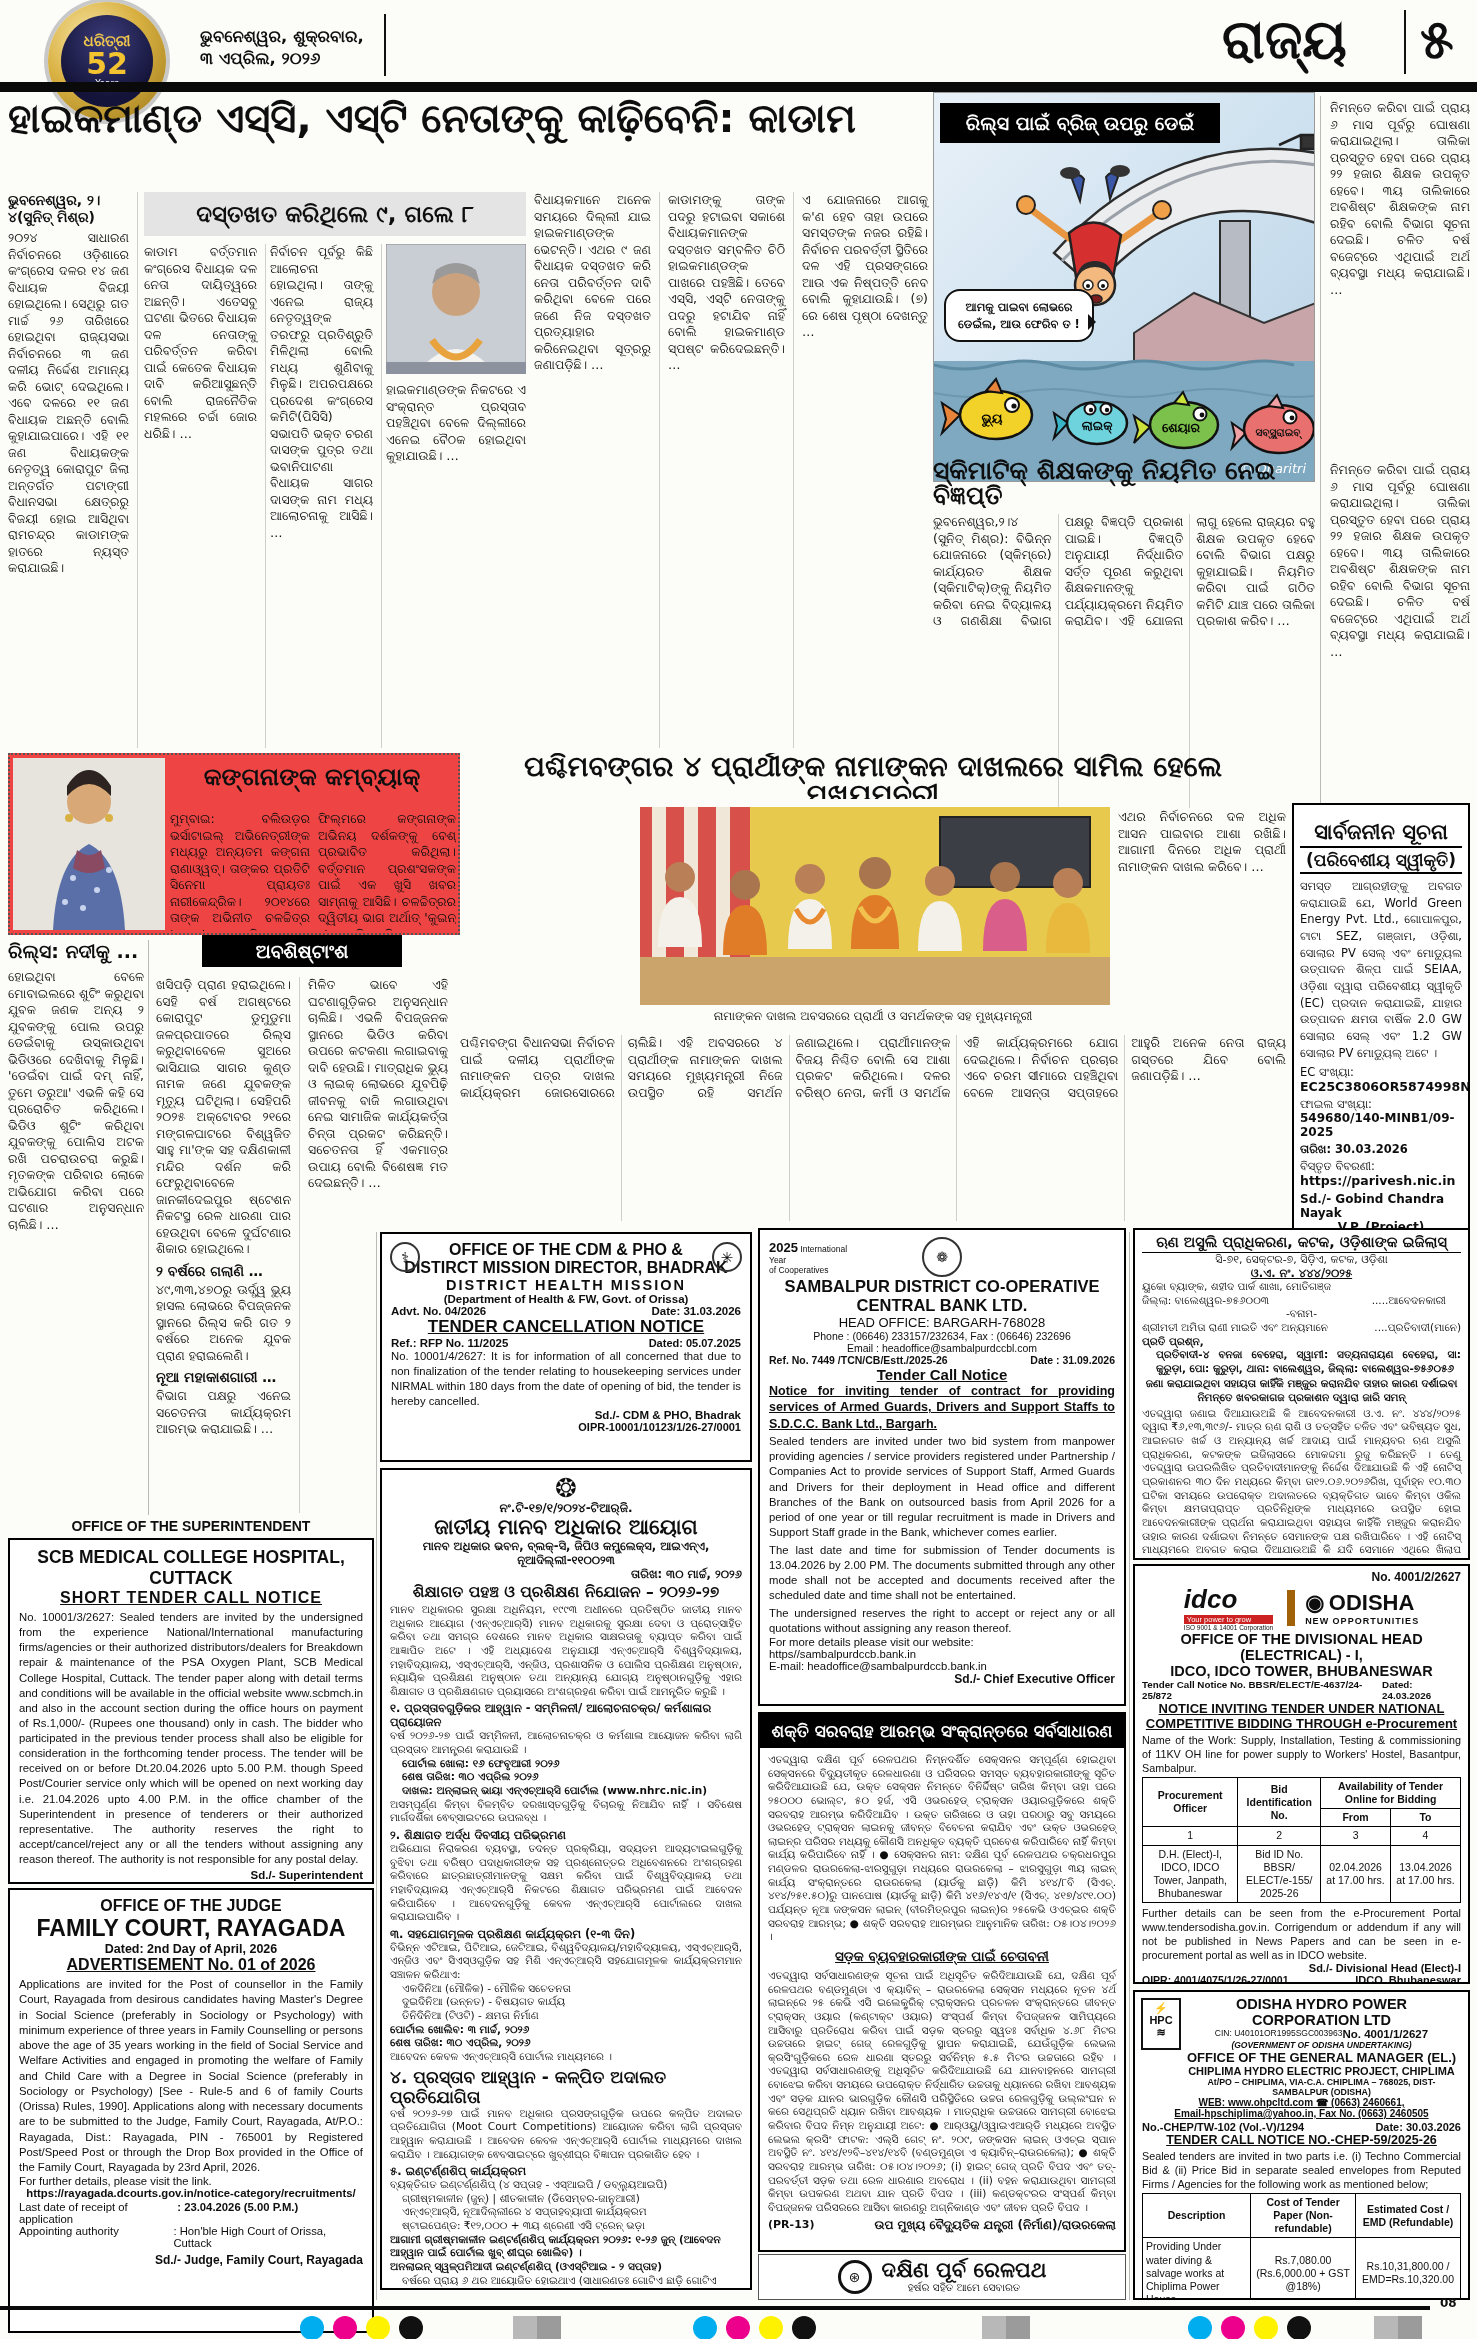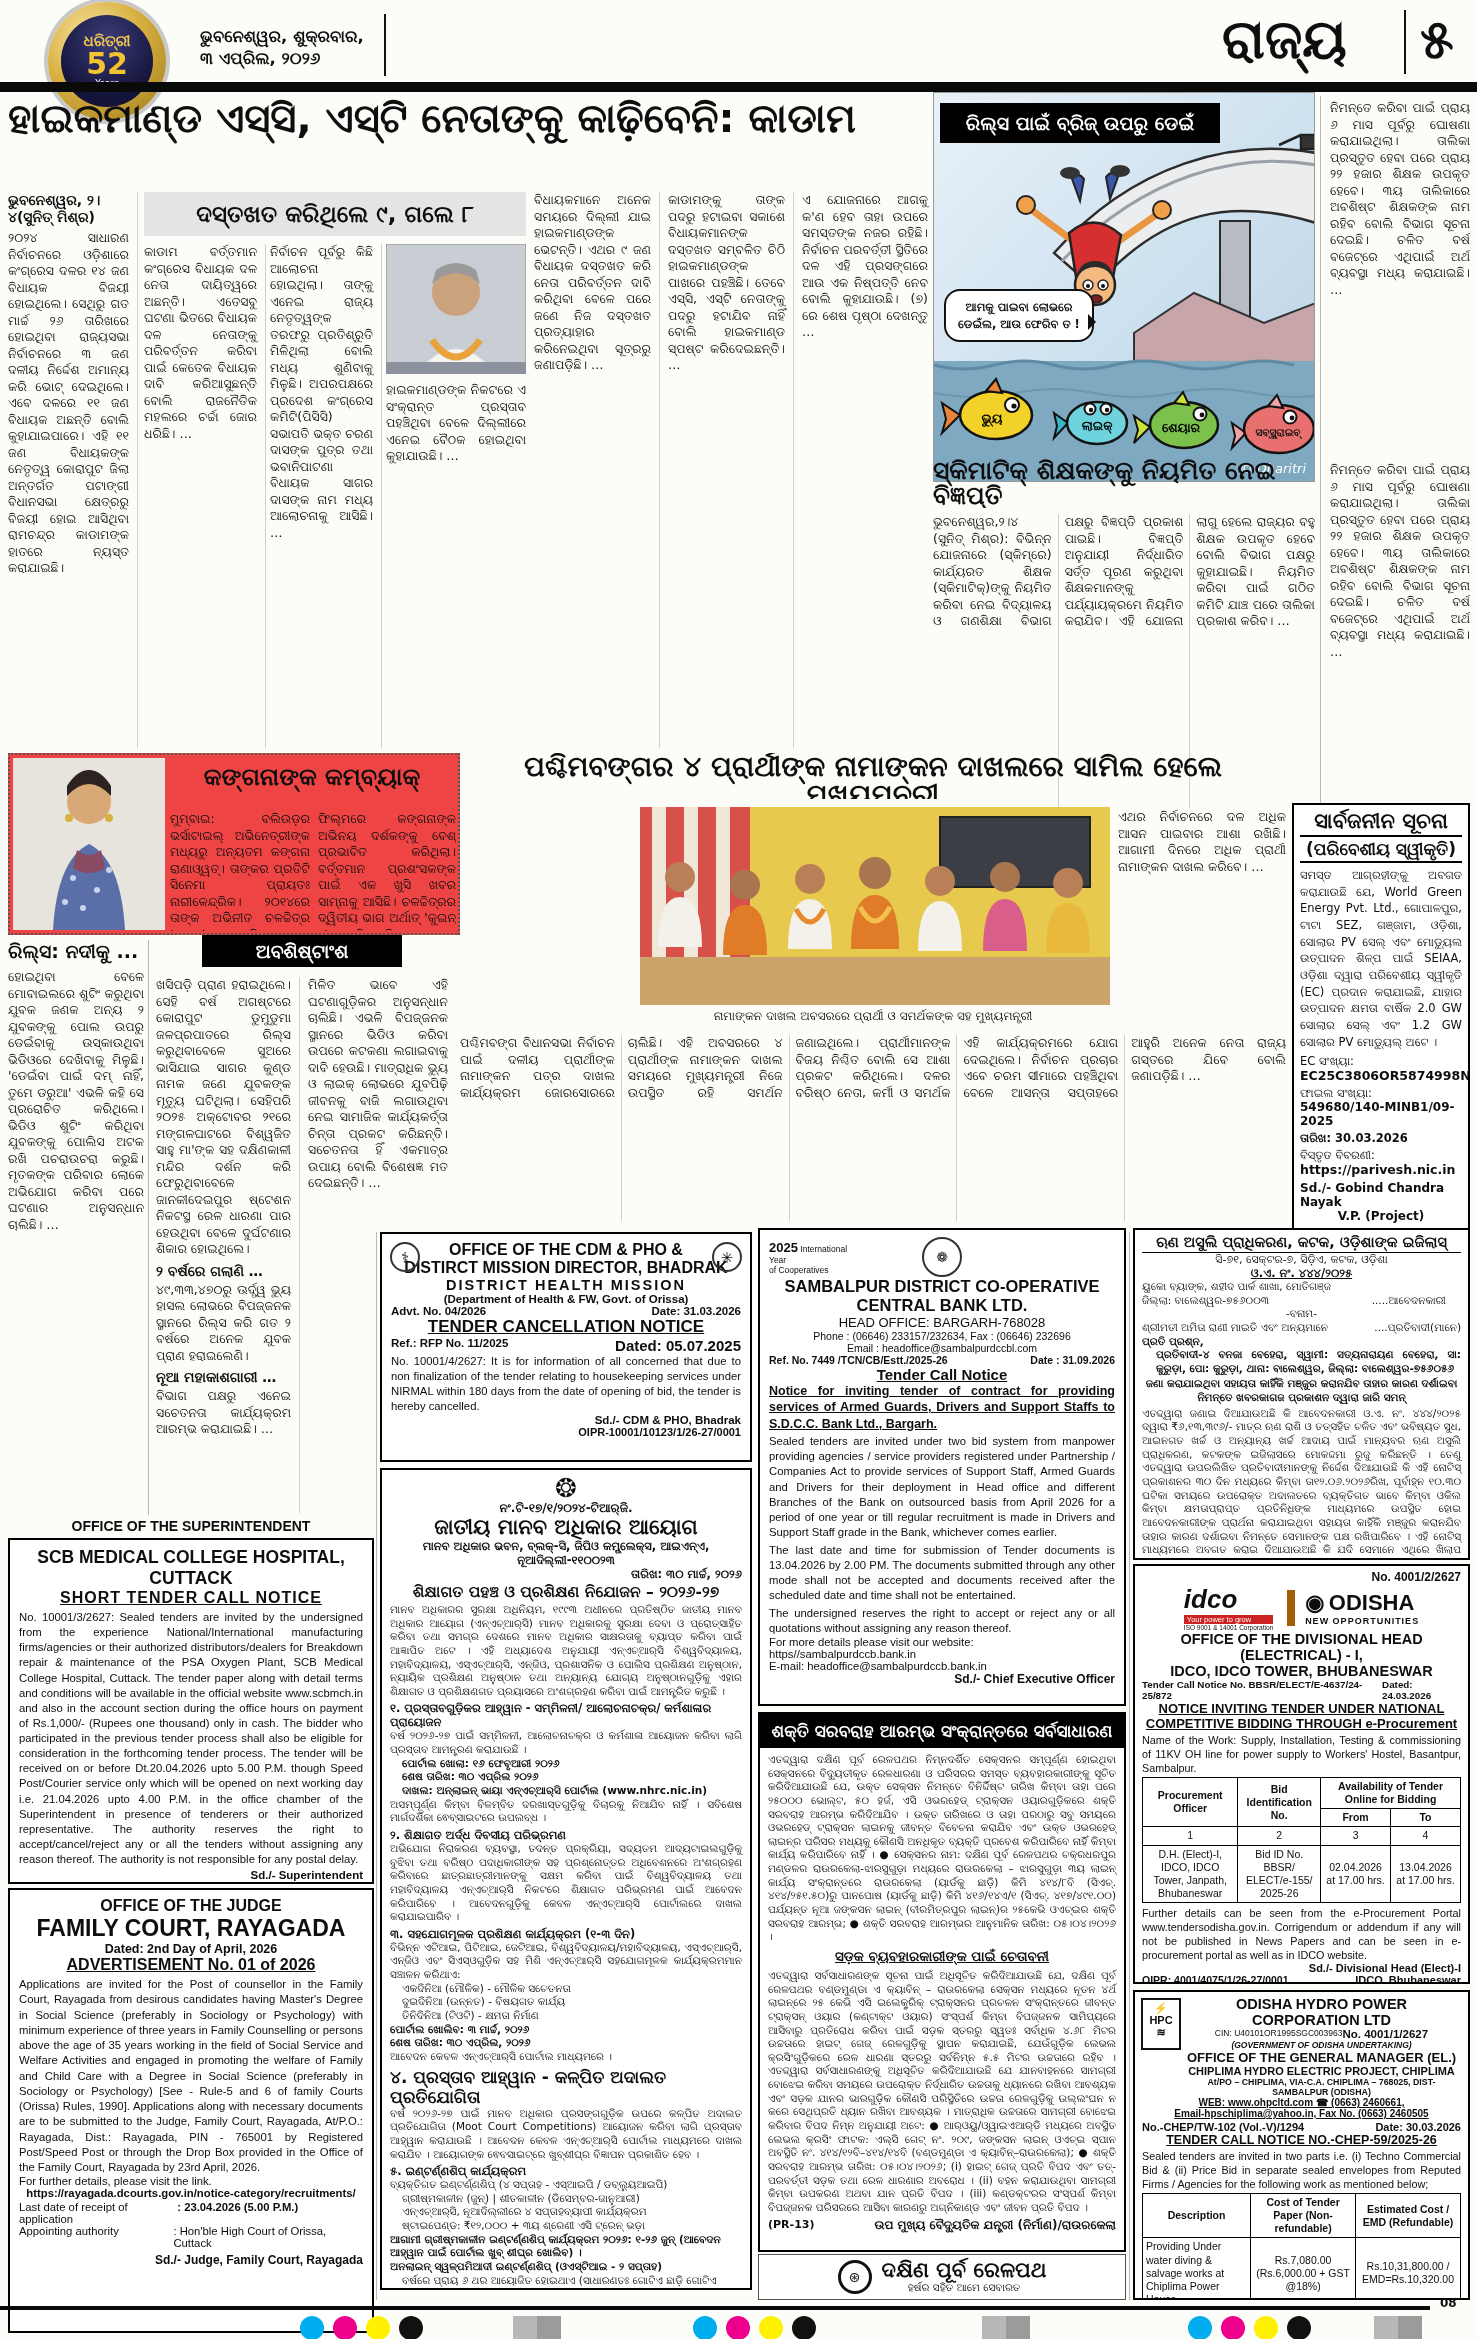--- a/index.html
+++ b/index.html
@@ -241,21 +241,21 @@
             <path d="M-22 70 q0 -50 22 -50 q22 0 22 50 z" fill="#e8b93c"></path>
           </g>
       </g>
       <rect y="150" width="470" height="48" fill="#caa46a"></rect>
     </svg>
     <div class="abs small j clip" style="left:658px;top:56px;width:168px;height:196px">ଏଥର ନିର୍ବାଚନରେ ଦଳ ଅଧିକ ଆସନ ପାଇବାର ଆଶା ରଖିଛି। ଆଗାମୀ ଦିନରେ ଅଧିକ ପ୍ରାର୍ଥୀ ନାମାଙ୍କନ ଦାଖଲ କରିବେ। …</div>
     <div class="abs ctr clip" style="left:60px;top:256px;width:706px;height:18px;font-size:12px">ନାମାଙ୍କନ ଦାଖଲ ଅବସରରେ ପ୍ରାର୍ଥୀ ଓ ସମର୍ଥକଙ୍କ ସହ ମୁଖ୍ୟମନ୍ତ୍ରୀ</div>
     <div class="abs small j colbox clip" style="left:0;top:282px;width:826px;height:186px;column-count:5">ପଶ୍ଚିମବଙ୍ଗ ବିଧାନସଭା ନିର୍ବାଚନ ପାଇଁ ଦଳୀୟ ପ୍ରାର୍ଥୀଙ୍କ ନାମାଙ୍କନ ପତ୍ର ଦାଖଲ କାର୍ଯ୍ୟକ୍ରମ ଜୋରସୋରରେ ଚାଲିଛି। ଏହି ଅବସରରେ ୪ ପ୍ରାର୍ଥୀଙ୍କ ନାମାଙ୍କନ ଦାଖଲ ସମୟରେ ମୁଖ୍ୟମନ୍ତ୍ରୀ ନିଜେ ଉପସ୍ଥିତ ରହି ସମର୍ଥନ ଜଣାଇଥିଲେ। ପ୍ରାର୍ଥୀମାନଙ୍କ ବିଜୟ ନିଶ୍ଚିତ ବୋଲି ସେ ଆଶା ପ୍ରକଟ କରିଥିଲେ। ଦଳର ବରିଷ୍ଠ ନେତା, କର୍ମୀ ଓ ସମର୍ଥକ ଏହି କାର୍ଯ୍ୟକ୍ରମରେ ଯୋଗ ଦେଇଥିଲେ। ନିର୍ବାଚନ ପ୍ରଚାର ଏବେ ଚରମ ସୀମାରେ ପହଞ୍ଚିଥିବା ବେଳେ ଆସନ୍ତା ସପ୍ତାହରେ ଆହୁରି ଅନେକ ନେତା ରାଜ୍ୟ ଗସ୍ତରେ ଯିବେ ବୋଲି ଜଣାପଡ଼ିଛି। …</div>
   </div>
 
-  <div class="notice" style="left:1292px;top:803px;width:178px;height:452px;padding:4px 6px">
+  <div class="notice" style="left:1292px;top:803px;width:178px;height:452px;padding:15px 6px">
     <div class="b ctr" style="font-size:21px;border-bottom:2px solid #000;padding-bottom:2px">ସାର୍ବଜନୀନ ସୂଚନା</div>
     <div class="b ctr" style="font-size:17px;border-bottom:2px solid #000;padding:2px 0">(ପରିବେଶୀୟ ସ୍ୱୀକୃତି)</div>
     <p class="j" style="font-size:11.5px;line-height:1.45;margin-top:4px">ସମସ୍ତ ଆଗ୍ରହୀଙ୍କୁ ଅବଗତ କରାଯାଉଛି ଯେ, World Green Energy Pvt. Ltd., ଗୋପାଳପୁର, ଟାଟା SEZ, ଗଞ୍ଜାମ, ଓଡ଼ିଶା, ସୋଲାର PV ସେଲ୍ ଏବଂ ମୋଡ୍ୟୁଲ ଉତ୍ପାଦନ ଶିଳ୍ପ ପାଇଁ SEIAA, ଓଡ଼ିଶା ଦ୍ୱାରା ପରିବେଶୀୟ ସ୍ୱୀକୃତି (EC) ପ୍ରଦାନ କରାଯାଇଛି, ଯାହାର ଉତ୍ପାଦନ କ୍ଷମତା ବାର୍ଷିକ 2.0 GW ସୋଲାର ସେଲ୍ ଏବଂ 1.2 GW ସୋଲାର PV ମୋଡ୍ୟୁଲ୍ ଅଟେ ।</p>
     <div style="font-size:11.5px;margin-top:4px">EC ସଂଖ୍ୟା:</div>
     <div class="b" style="font-size:12.5px">EC25C3806OR5874998N</div>
     <div style="font-size:11.5px;margin-top:3px">ଫାଇଲ ସଂଖ୍ୟା:</div>
     <div class="b" style="font-size:12px">549680/140-MINB1/09-2025</div>
     <div class="b" style="font-size:11.5px;margin-top:3px">ତାରିଖ: 30.03.2026</div>
     <div style="font-size:11.5px;margin-top:3px">ବିସ୍ତୃତ ବିବରଣୀ:</div>
     <div class="b" style="font-size:12.5px">https://parivesh.nic.in</div>
@@ -321,21 +321,21 @@
     <div class="b ctr" style="font-size:16px">DISTIRCT MISSION DIRECTOR, BHADRAK</div>
     <div class="b ctr" style="font-size:14.5px;letter-spacing:2px">DISTRICT HEALTH MISSION</div>
     <div class="b ctr" style="font-size:11.5px">(Department of Health &amp; FW, Govt. of Orissa)</div>
     <div style="display:flex;justify-content:space-between" class="b">
       <span style="font-size:11.5px">Advt. No. 04/2026</span>
       <span style="font-size:11.5px">Date: 31.03.2026</span>
     </div>
     <div class="b ctr u" style="font-size:17px">TENDER CANCELLATION NOTICE</div>
     <div style="display:flex;justify-content:space-between" class="b">
       <span style="font-size:11.5px">Ref.: RFP No. 11/2025</span>
-      <span style="font-size:15px">Dated: 05.07.2025</span>
+      <span style="font-size:11px">Dated: 05.07.2025</span>
     </div>
     <p class="j" style="font-size:11.3px;line-height:1.32">No. 10001/4/2627: It is for information of all concerned that due to non finalization of the tender relating to housekeeping services under NIRMAL within 180 days from the date of opening of bid, the tender is hereby cancelled.</p>
     <div class="b rt" style="font-size:11.5px">Sd./- CDM &amp; PHO, Bhadrak</div>
     <div class="b rt" style="font-size:11px">OIPR-10001/10123/1/26-27/0001</div>
   </div>
 
   <div class="notice" style="left:380px;top:1468px;width:372px;height:822px;padding:5px 8px">
     <div class="ctr" style="font-size:26px;line-height:1">❂</div>
     <div class="b ctr" style="font-size:12px">ନଂ.ଟି-୧୭/୧/୨୦୨୪-ଟିଆର୍‌ଜି.</div>
     <div class="b ctr" style="font-size:21px">ଜାତୀୟ ମାନବ ଅଧିକାର ଆୟୋଗ</div>

